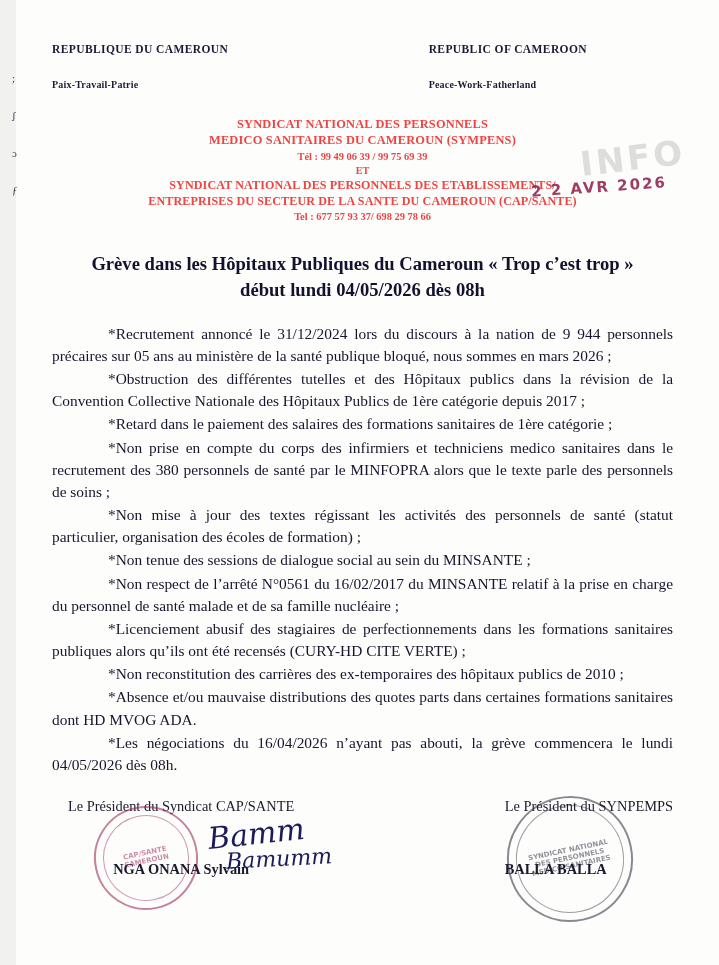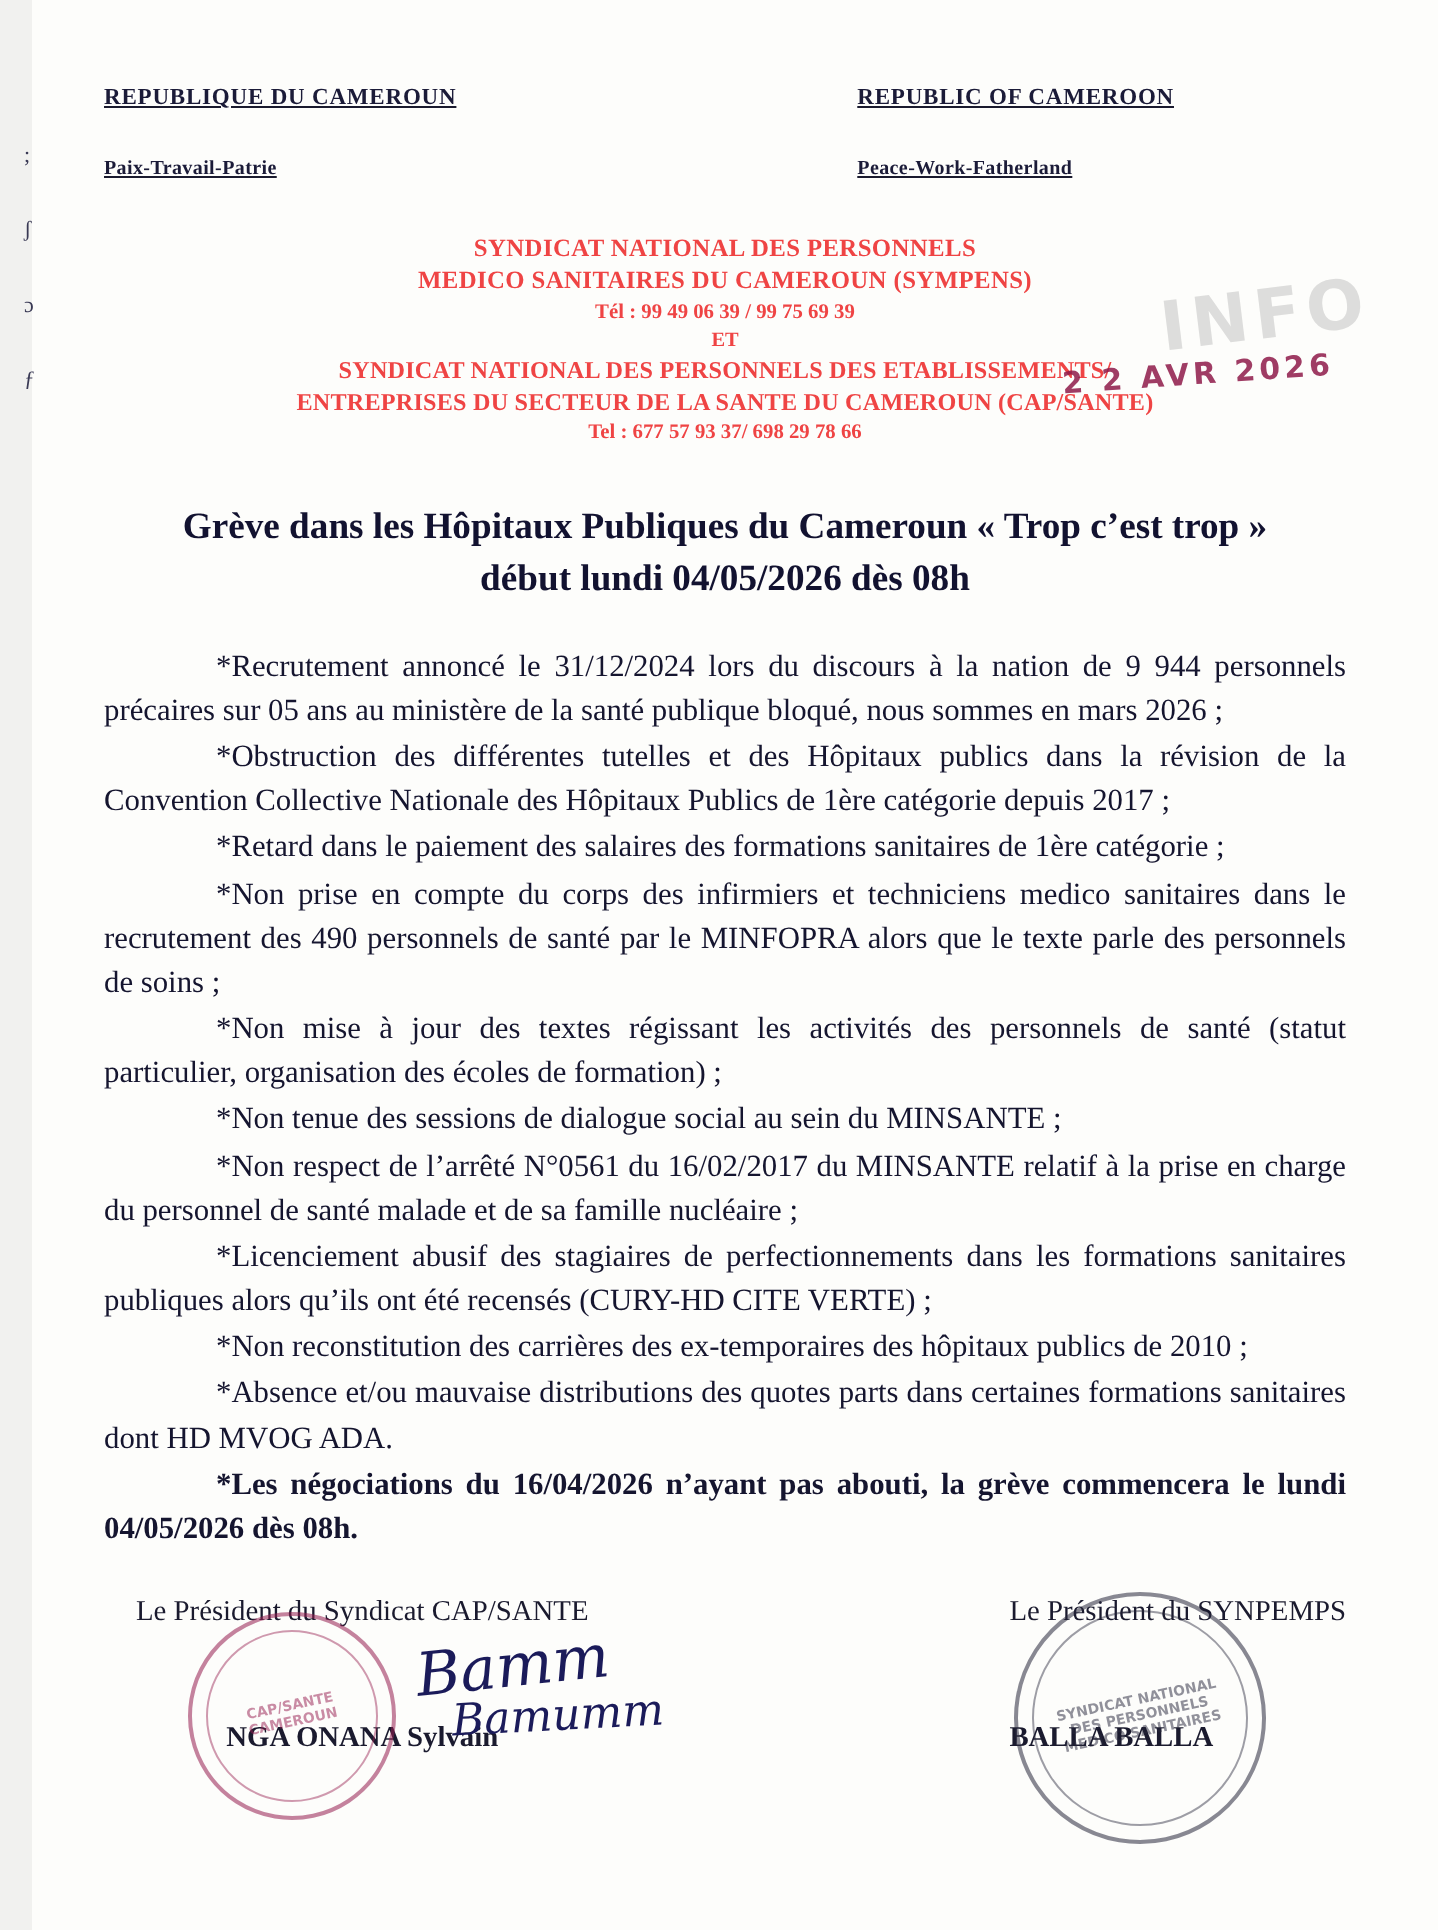--- a/index.html
+++ b/index.html
@@ -24,21 +24,21 @@
     box-sizing: border-box;
   }
 
   
   .letterhead {
     display: flex;
     justify-content: space-between;
     align-items: flex-start;
     margin-top: 12px;
   }
-  .lh-block { line-height: 1.35; text-decoration: underline; }
+  .lh-block { line-height: 1.35; }
   .lh-left { margin-left: 0px; }
   .lh-right { margin-right: 86px; }
   .lh-title {
     font-size: 11.5px;
     font-weight: bold;
     letter-spacing: 0.4px;
     color: #1b1b38;
   }
   .lh-sub {
     font-size: 10px;
@@ -93,21 +93,21 @@
     margin-top: 20px;
     font-size: 15.4px;
     line-height: 1.44;
     text-align: justify;
     color: #15152f;
   }
   .para {
     margin: 0 0 1px 0;
     text-indent: 56px;
   }
-  .para.bold { font-weight: bold; }
+  .para.bold { font-weight: normal; }
 
   
   .signatures {
     margin-top: 22px;
     position: relative;
     height: 120px;
     font-size: 14.4px;
   }
   .sig {
     position: absolute;
@@ -264,21 +264,21 @@
 
   <div class="doc-title">
     <span>Grève dans les Hôpitaux Publiques du Cameroun « Trop c’est trop »</span>
     <span class="line2">début lundi 04/05/2026 dès 08h</span>
   </div>
 
   <div class="body-text">
     <p class="para">*Recrutement annoncé le 31/12/2024 lors du discours à la nation de 9 944 personnels précaires sur 05 ans au ministère de la santé publique bloqué, nous sommes en mars 2026 ;</p>
     <p class="para">*Obstruction des différentes tutelles et des Hôpitaux publics dans la révision de la Convention Collective Nationale des Hôpitaux Publics de 1ère catégorie depuis 2017 ;</p>
     <p class="para">*Retard dans le paiement des salaires des formations sanitaires de 1ère catégorie ;</p>
-    <p class="para">*Non prise en compte du corps des infirmiers et techniciens medico sanitaires dans le recrutement des 490 personnels de santé par le MINFOPRA alors que le texte parle des personnels de soins ;</p>
+    <p class="para">*Non prise en compte du corps des infirmiers et techniciens medico sanitaires dans le recrutement des 380 personnels de santé par le MINFOPRA alors que le texte parle des personnels de soins ;</p>
     <p class="para">*Non mise à jour des textes régissant les activités des personnels de santé (statut particulier, organisation des écoles de formation) ;</p>
     <p class="para">*Non tenue des sessions de dialogue social au sein du MINSANTE ;</p>
     <p class="para">*Non respect de l’arrêté N°0561 du 16/02/2017 du MINSANTE relatif à la prise en charge du personnel de santé malade et de sa famille nucléaire ;</p>
     <p class="para">*Licenciement abusif des stagiaires de perfectionnements dans les formations sanitaires publiques alors qu’ils ont été recensés (CURY-HD CITE VERTE) ;</p>
     <p class="para">*Non reconstitution des carrières des ex-temporaires des hôpitaux publics de 2010 ;</p>
     <p class="para">*Absence et/ou mauvaise distributions des quotes parts dans certaines formations sanitaires dont HD MVOG ADA.</p>
     <p class="para bold">*Les négociations du 16/04/2026 n’ayant pas abouti, la grève commencera le lundi 04/05/2026 dès 08h.</p>
   </div>
 
   <div class="signatures">

